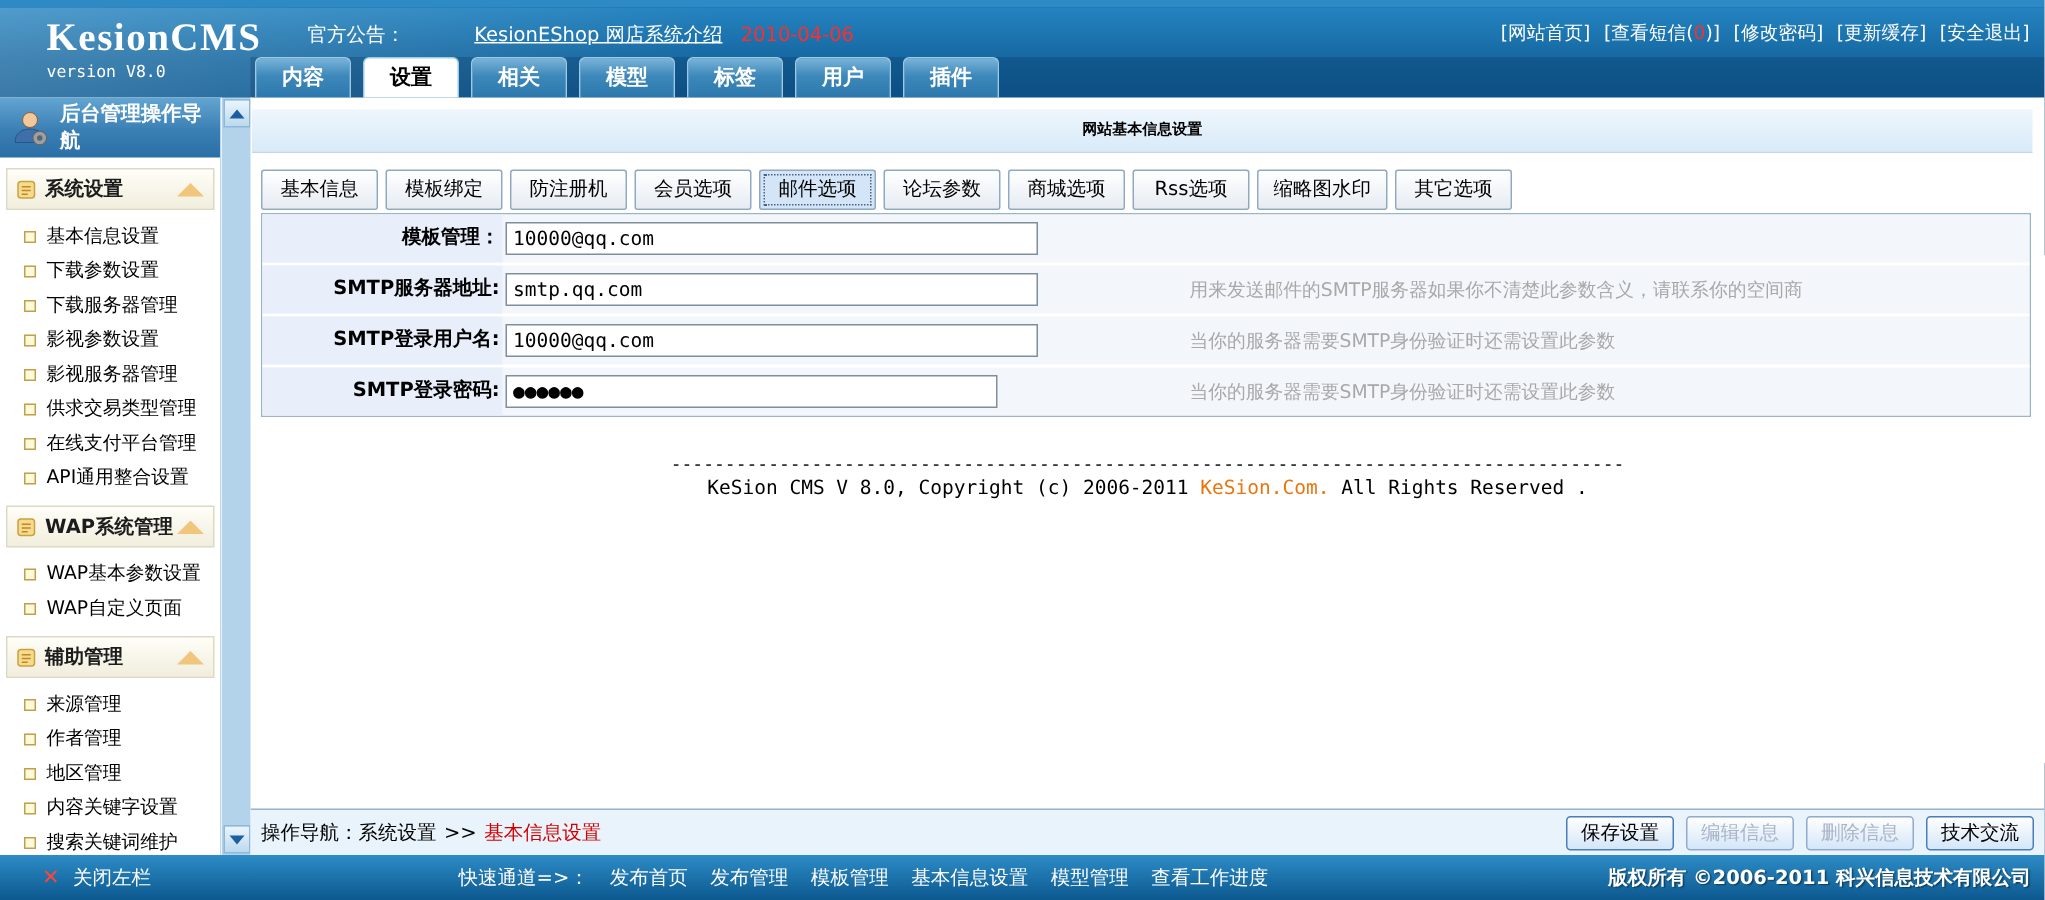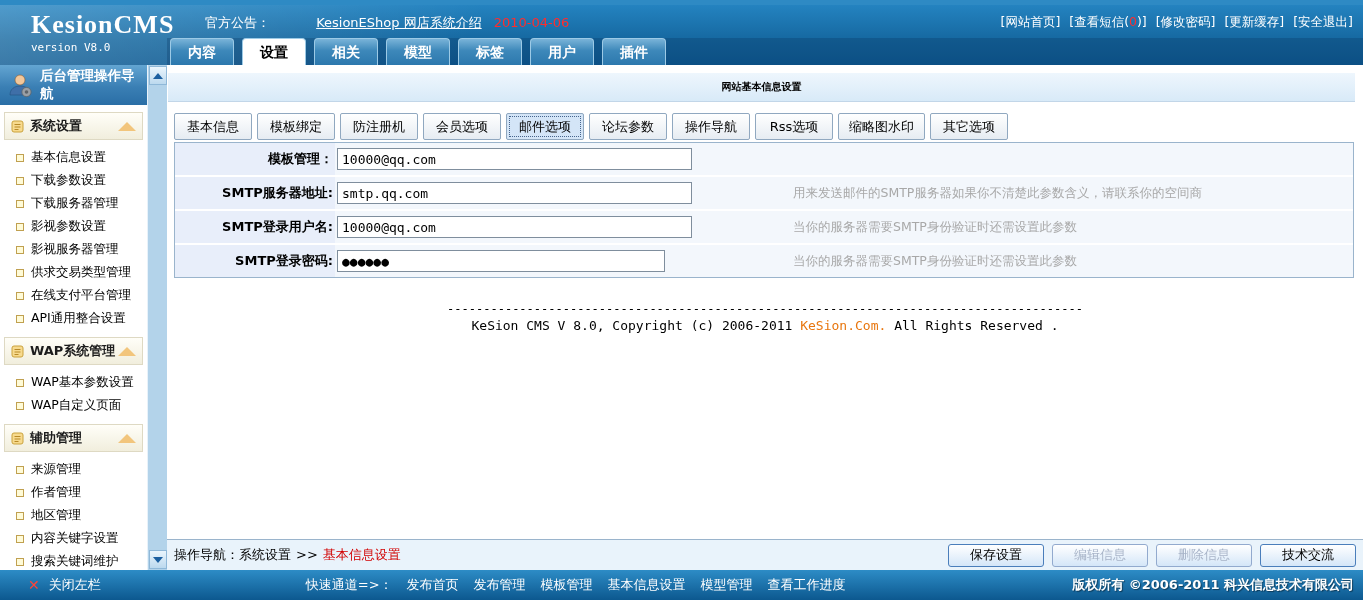--- a/index.html
+++ b/index.html
@@ -76,21 +76,21 @@
   .cline{font-size:13px;margin-top:4px;}
   .orange{color:#e8760e;text-decoration:none;cursor:pointer;}
   .main-footer{position:absolute;left:0;right:0;bottom:0;height:31px;background:#e9f3fb;
                border-top:1px solid #9ab4cc;display:flex;align-items:center;
                padding:0 7px;box-sizing:border-box;}
   .breadcrumb{font-size:13px;color:#000;white-space:nowrap;}
   .bc-label{font-weight:normal;}
   .bc-sep{margin:0 5px;}
   .bc-current{color:#d20000;}
   .footer-btns{margin-left:auto;display:flex;gap:8px;}
-  .fbtn{height:23px;padding:0 21px;font-size:13px;border:1px solid #4a7ebb;border-radius:3px;
+  .fbtn{height:23px;padding:0 9px;font-size:13px;border:1px solid #4a7ebb;border-radius:3px;
         background:linear-gradient(180deg,#ffffff,#d4e6f8);color:#000;cursor:pointer;
         font-family:inherit;white-space:nowrap;}
   .fbtn.disabled{color:#a8b4c8;border-color:#92aace;cursor:default;}
   
   .bottom-bar{position:absolute;left:0;right:0;bottom:0;height:30px;
               background:linear-gradient(180deg,#2d8cc6,#0c588f);
               display:flex;align-items:center;color:#fff;font-size:13px;}
   .close-left{margin-left:28px;display:flex;align-items:center;gap:9px;cursor:pointer;white-space:nowrap;}
   .x-icon{color:#ff4438;font-weight:bold;font-size:14px;}
   .quick{margin-left:205px;display:flex;align-items:center;gap:14px;white-space:nowrap;}
@@ -285,21 +285,21 @@
         <div class="ctab">模板绑定</div>
 
         <div class="ctab">防注册机</div>
 
         <div class="ctab">会员选项</div>
 
         <div class="ctab active">邮件选项</div>
 
         <div class="ctab">论坛参数</div>
 
-        <div class="ctab">操作导航</div>
+        <div class="ctab">商城选项</div>
 
         <div class="ctab">Rss选项</div>
 
         <div class="ctab">缩略图水印</div>
 
         <div class="ctab">其它选项</div>
       </div>
 
     <div class="form-table">
       <div class="frow">

